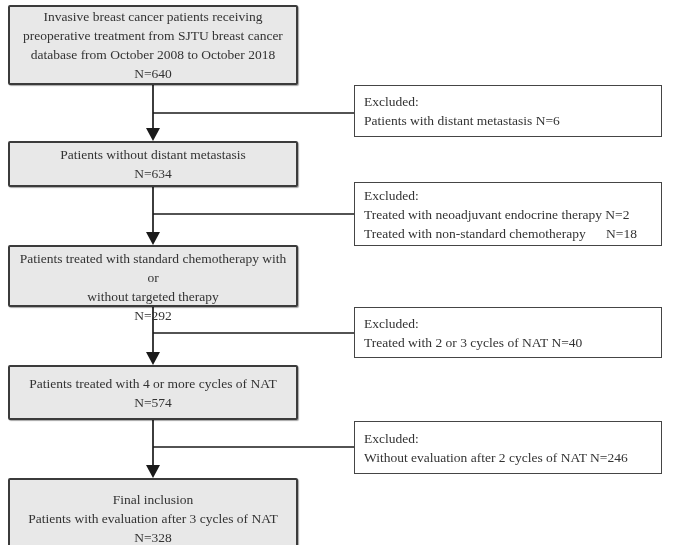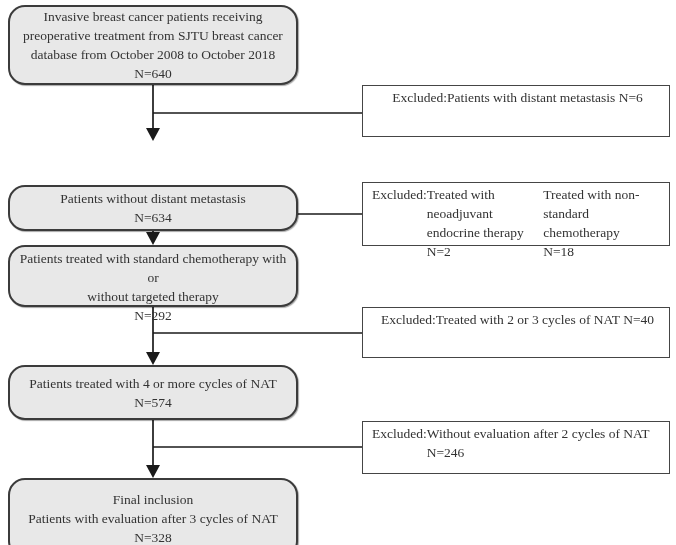--- a/index.html
+++ b/index.html
@@ -29,36 +29,36 @@
     box-sizing: border-box;
     z-index: 2;
     font-size: 13.5px;
     line-height: 19px;
   }
   .main-box {
     left: 8px;
     width: 290px;
     background: #e8e8e8;
     border: 2px solid #3b3b3b;
-    border-radius: 17px;
+    border-radius: 2px;
     box-shadow: 1px 1px 1px rgba(0,0,0,0.35);
     display: flex;
     flex-direction: column;
     align-items: center;
     justify-content: center;
     text-align: center;
     padding: 2px 8px;
   }
   .excl-box {
-    left: 362px;
+    left: 354px;
     width: 308px;
     background: #ffffff;
     border: 1.5px solid #454545;
     display: flex;
-    flex-direction: row;
+    flex-direction: column;
     align-items: flex-start;
     justify-content: center;
     text-align: left;
     padding: 2px 6px 2px 9px;
   }
   .tline {
     white-space: pre-wrap;
   }
 </style>
 </head>
@@ -85,21 +85,21 @@
     <polygon points="146,465 160,465 153,478" fill="#1a1a1a"></polygon>
   </svg>
 
   <div class="box main-box" style="top:5px; height:80px;">
     <div class="tline">Invasive breast cancer patients receiving</div>
     <div class="tline">preoperative treatment from SJTU breast cancer</div>
     <div class="tline">database from October 2008 to October 2018</div>
     <div class="tline">N=640</div>
   </div>
 
-  <div class="box main-box" style="top:141px; height:46px;margin-top:44px;">
+  <div class="box main-box" style="top:141px; height:46px;">
     <div class="tline">Patients without distant metastasis</div>
     <div class="tline">N=634</div>
   </div>
 
   <div class="box main-box" style="top:245px; height:62px;justify-content:space-between;">
     <div class="tline">Patients treated with standard chemotherapy with or</div>
     <div class="tline">without targeted therapy</div>
     <div class="tline">N=292</div>
   </div>
 

